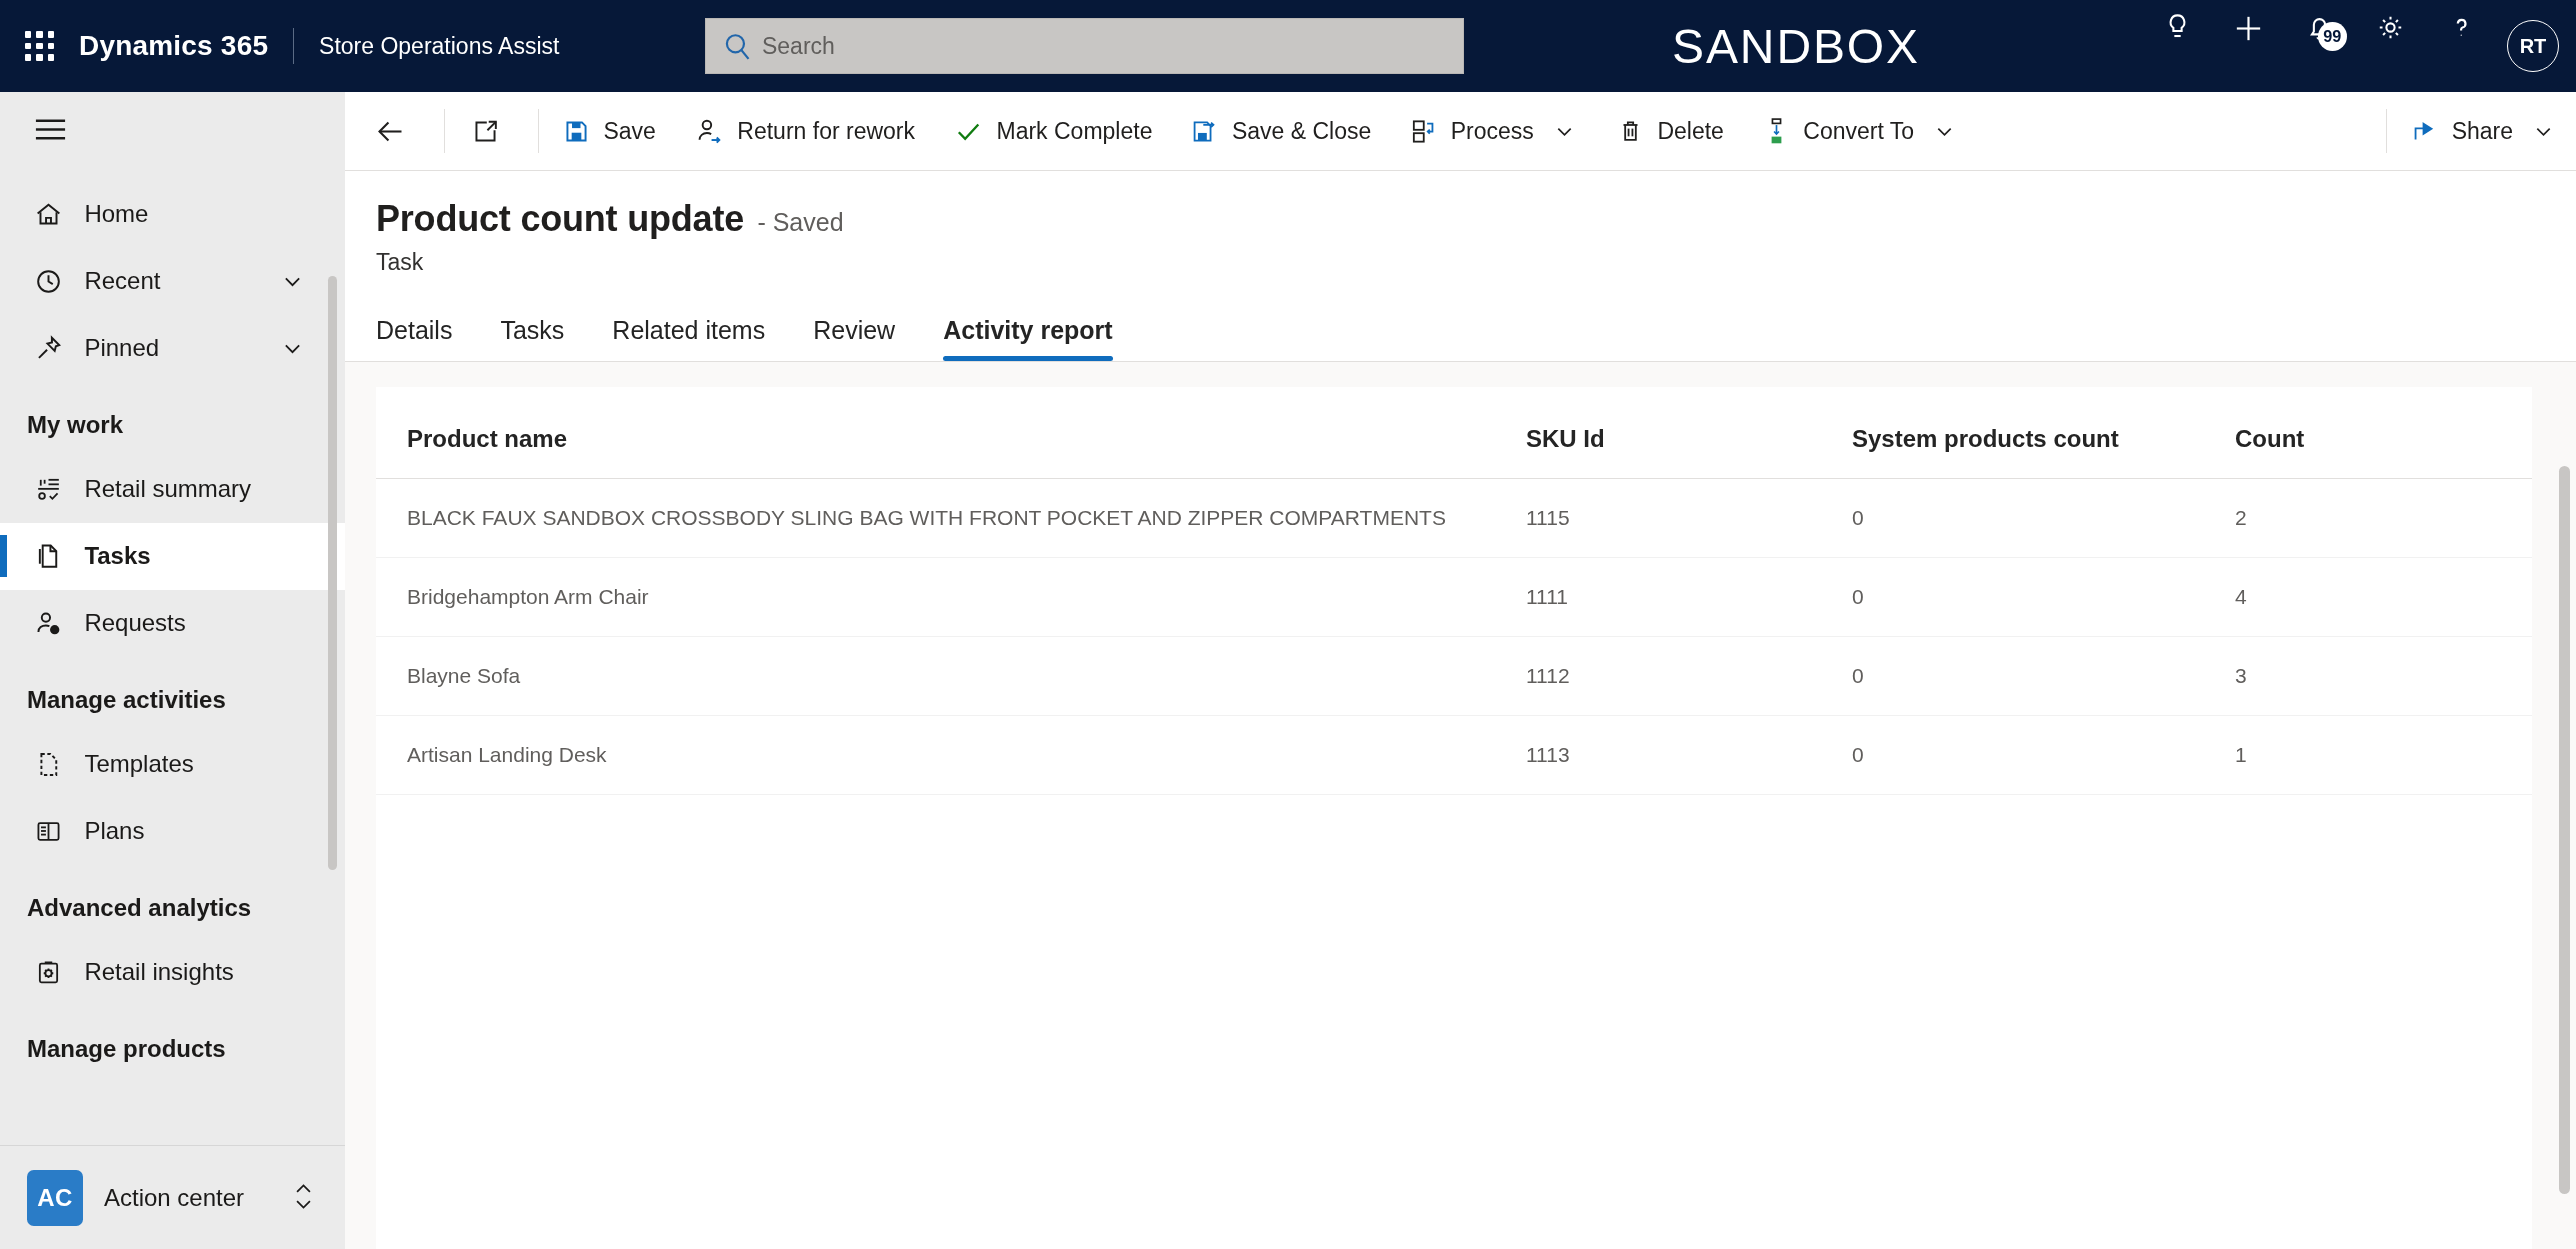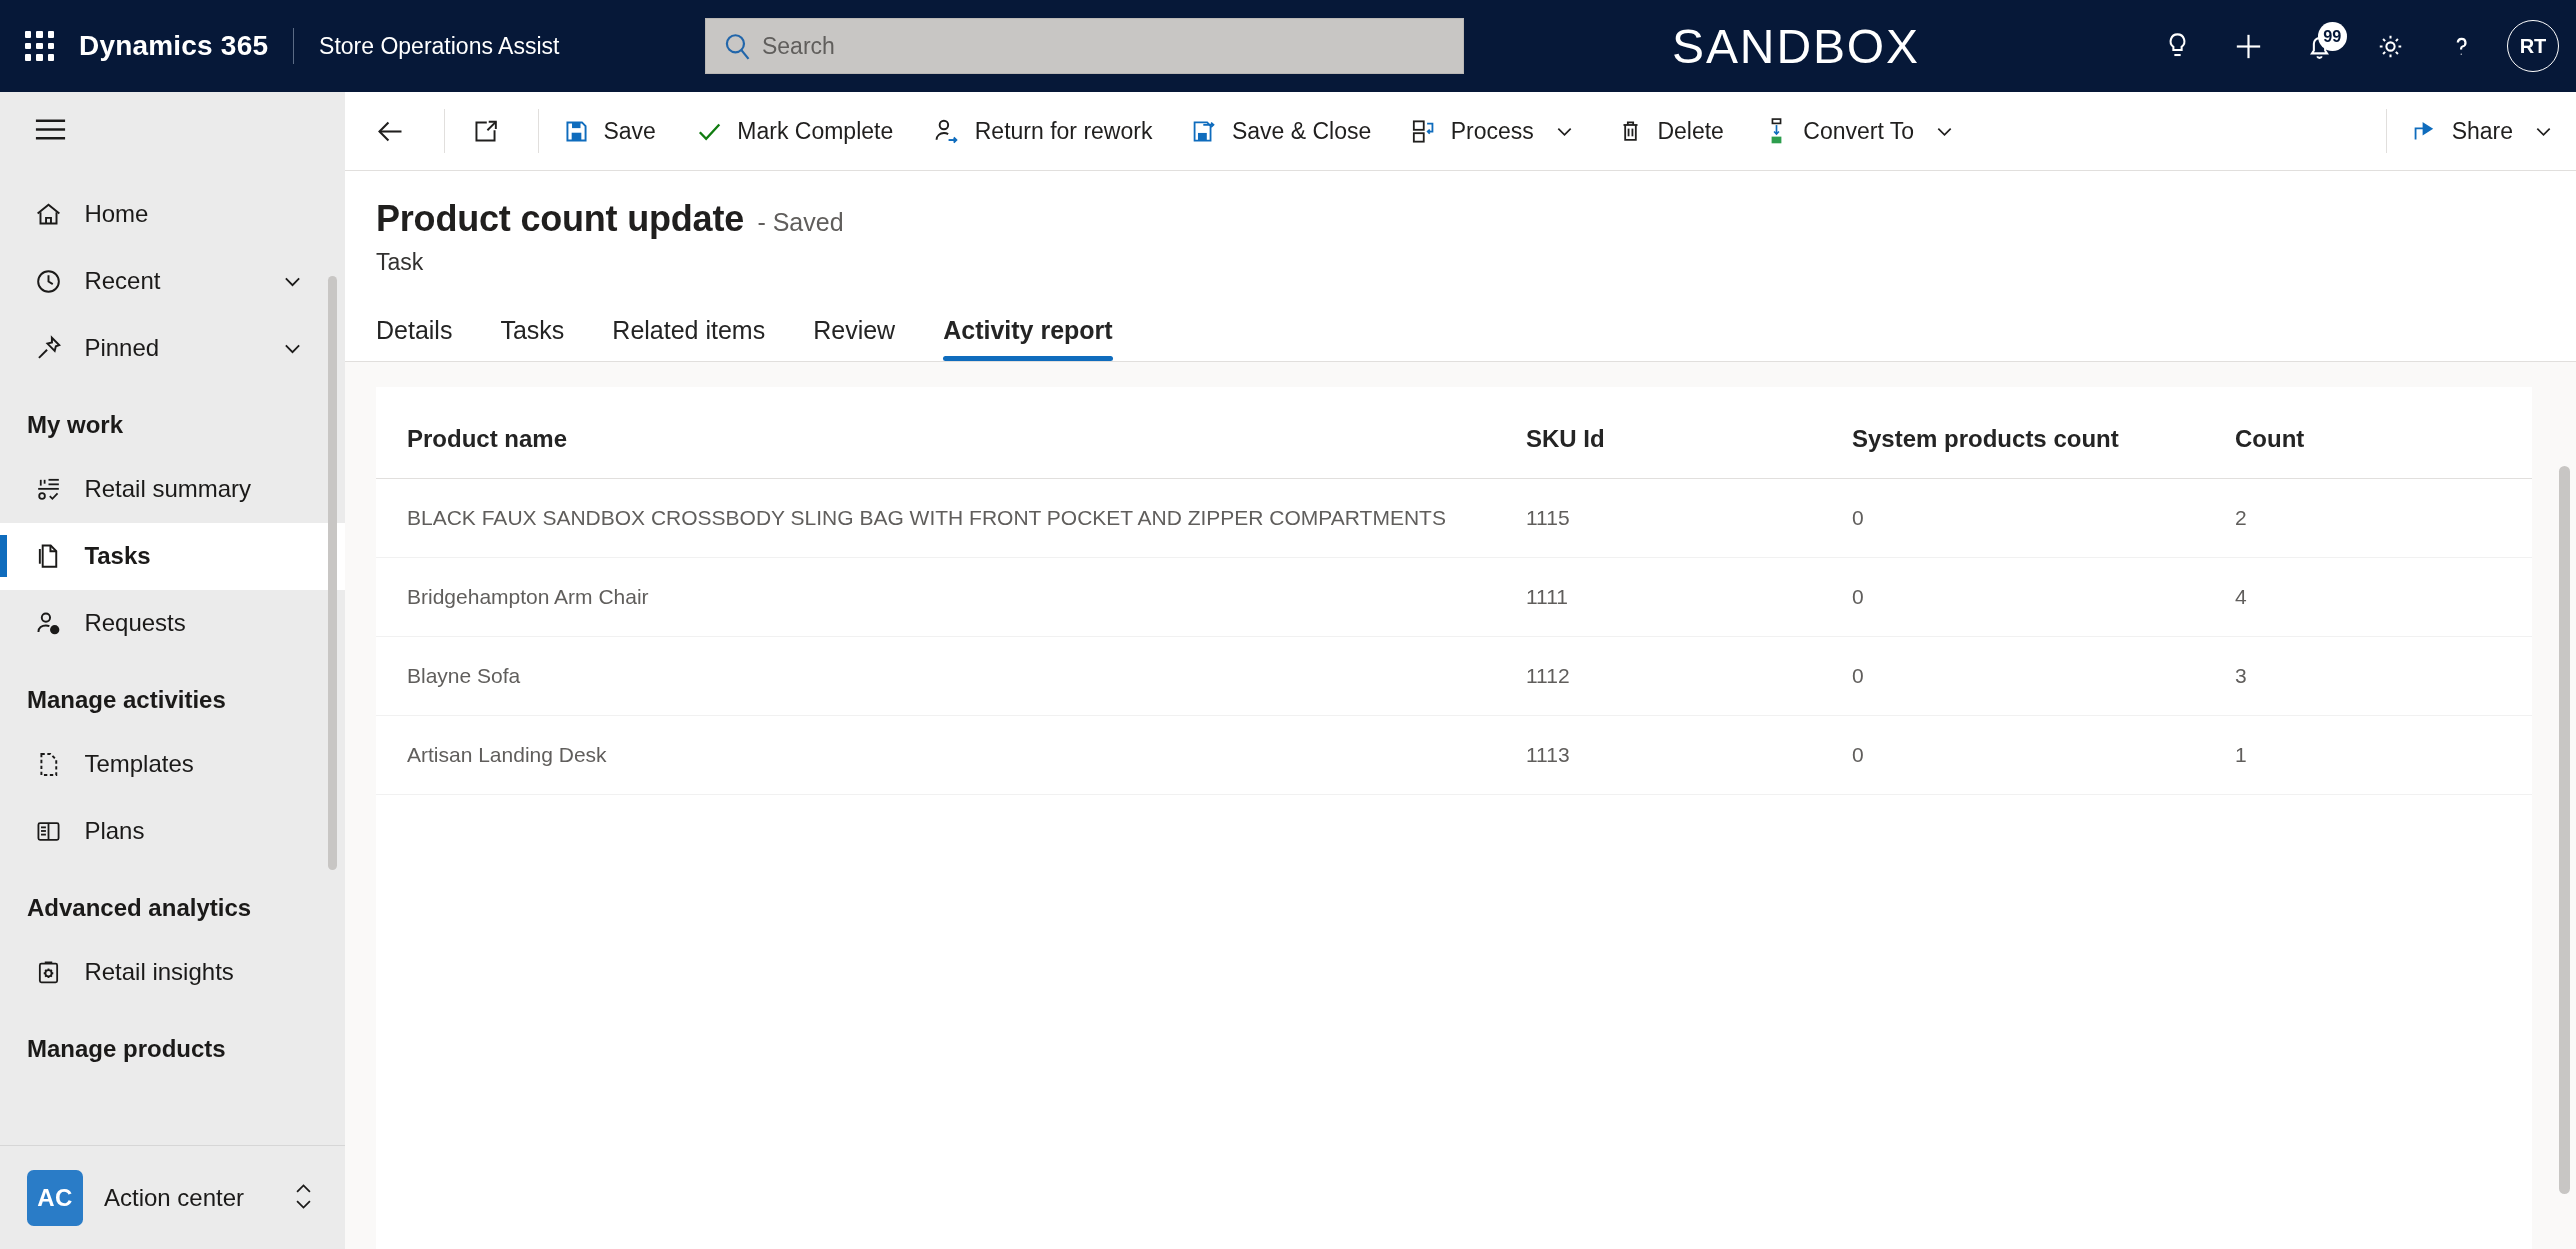--- a/index.html
+++ b/index.html
@@ -53,21 +53,21 @@
     position: absolute; left: 1672px; top: 50%; transform: translateY(-50%);
     font-size: 48px; font-weight: 300; letter-spacing: 1.9px; color: #ffffff;
     white-space: nowrap;
   }
   .hdr-icons {
     position: absolute; right: 17px; top: 0; height: 92px;
     display: flex; align-items: center; gap: 0;
   }
   .hdr-btn {
     width: 71px; height: 71px;
-    display: flex; align-items: center; justify-content: center;
+    display: flex; justify-content: center;
     cursor: pointer; position: relative;
   }
   .hdr-btn svg { display: block; }
   .badge {
     position: absolute; top: 11.5px; right: 8.6px;
     min-width: 29px; height: 29px; border-radius: 14.4px;
     background: #ffffff; color: #061838;
     font-size: 16.3px; font-weight: 600;
     display: flex; align-items: center; justify-content: center;
     padding: 0 4.8px;
@@ -465,37 +465,37 @@
               <path d="M4.5 4.5h12L19.5 7.5v12h-15z"></path>
               <rect x="8.3" y="4.6" width="7" height="4.6" fill="#0f6cbd" stroke="none"></rect>
               <rect x="8" y="13" width="8" height="6.4" fill="#0f6cbd" stroke="none"></rect>
             </svg>
           </span>
           <span>Save</span>
         </div>
 
         <div class="cmd">
           <span class="ci">
-            <svg width="31" height="31" viewBox="0 0 24 24" fill="none" stroke="#107c10" stroke-width="1.8">
-              <path d="M4.5 12.6 9.4 17.6 19.6 6.6"></path>
-            </svg>
-          </span>
-          <span>Mark Complete</span>
-        </div>
-
-        <div class="cmd">
-          <span class="ci">
             <svg width="31" height="31" viewBox="0 0 24 24" fill="none" stroke="#201f1e" stroke-width="1.5">
               <circle cx="10" cy="7" r="3.3"></circle>
                 <path d="M4.3 18.4c0-3.2 2.6-5.2 5.7-5.2 1.3 0 2.4.3 3.3.8"></path>
               <path d="M13.6 18.6h5.8" stroke="#0f6cbd"></path>
                 <path d="M17.6 16.6l2 2-2 2" stroke="#0f6cbd"></path>
             </svg>
           </span>
           <span>Return for rework</span>
+        </div>
+
+        <div class="cmd">
+          <span class="ci">
+            <svg width="31" height="31" viewBox="0 0 24 24" fill="none" stroke="#107c10" stroke-width="1.8">
+              <path d="M4.5 12.6 9.4 17.6 19.6 6.6"></path>
+            </svg>
+          </span>
+          <span>Mark Complete</span>
         </div>
 
         <div class="cmd">
           <span class="ci">
             <svg width="29" height="29" viewBox="0 0 24 24" fill="none" stroke="#0f6cbd" stroke-width="1.5">
               <path d="M3.8 4.5h10.4L17 7.3v12.2H3.8z"></path>
               <rect x="6.6" y="13.2" width="7.3" height="6.3" fill="#0f6cbd" stroke="none"></rect>
               <path d="M11 6.5h8.3"></path>
                 <path d="M17.4 4.6l2 1.9-2 1.9"></path>
             </svg>

